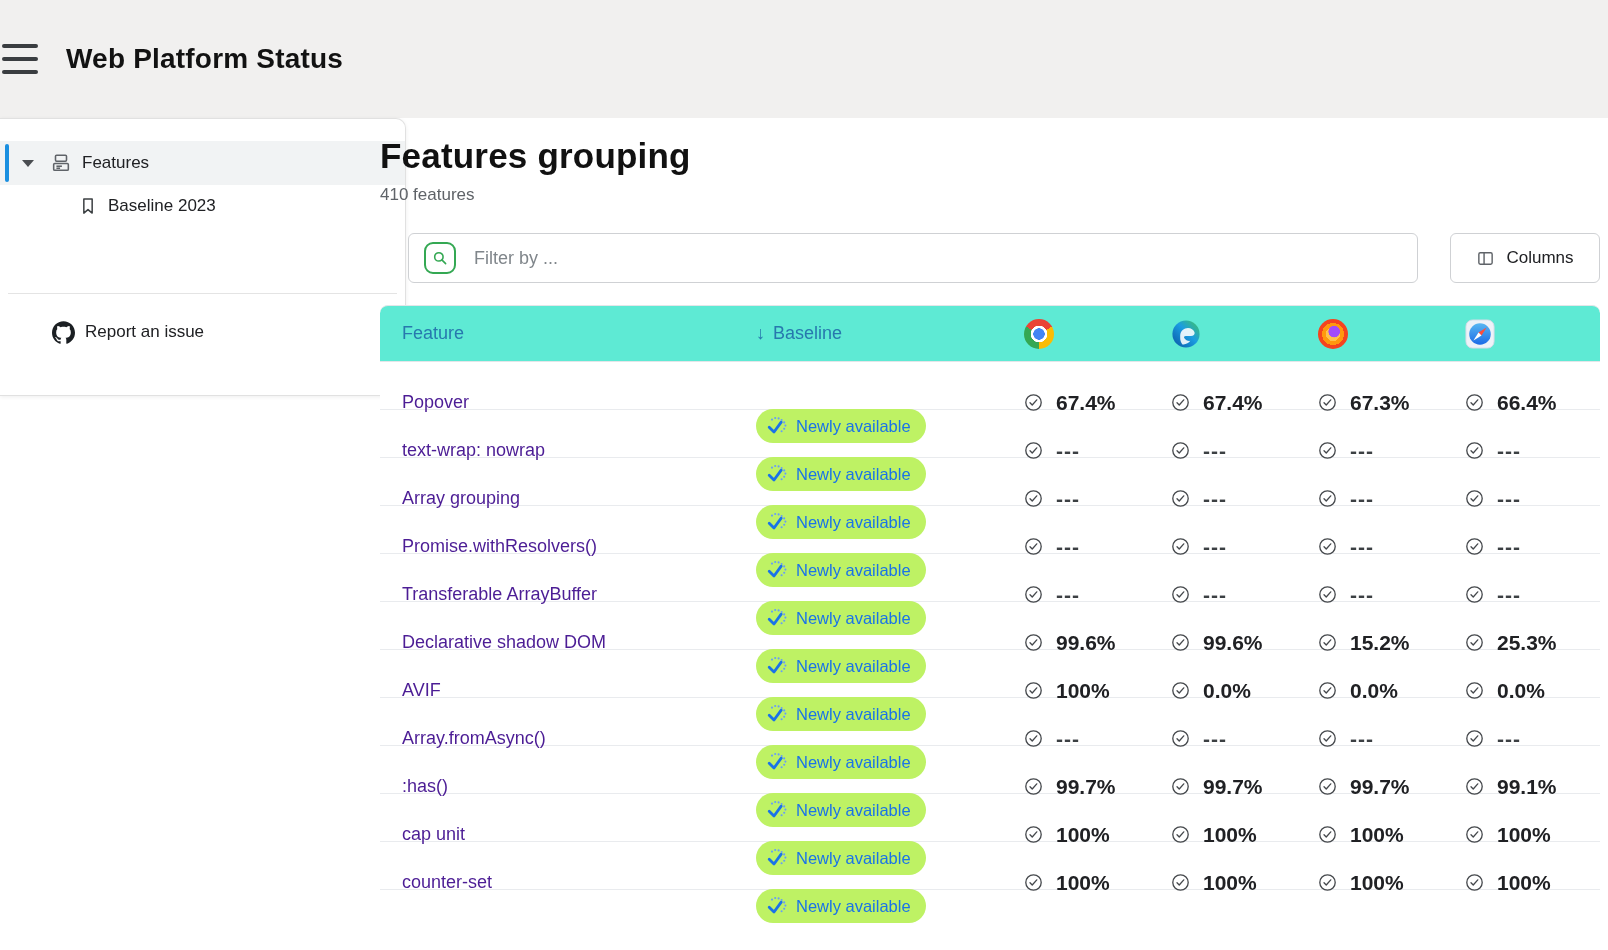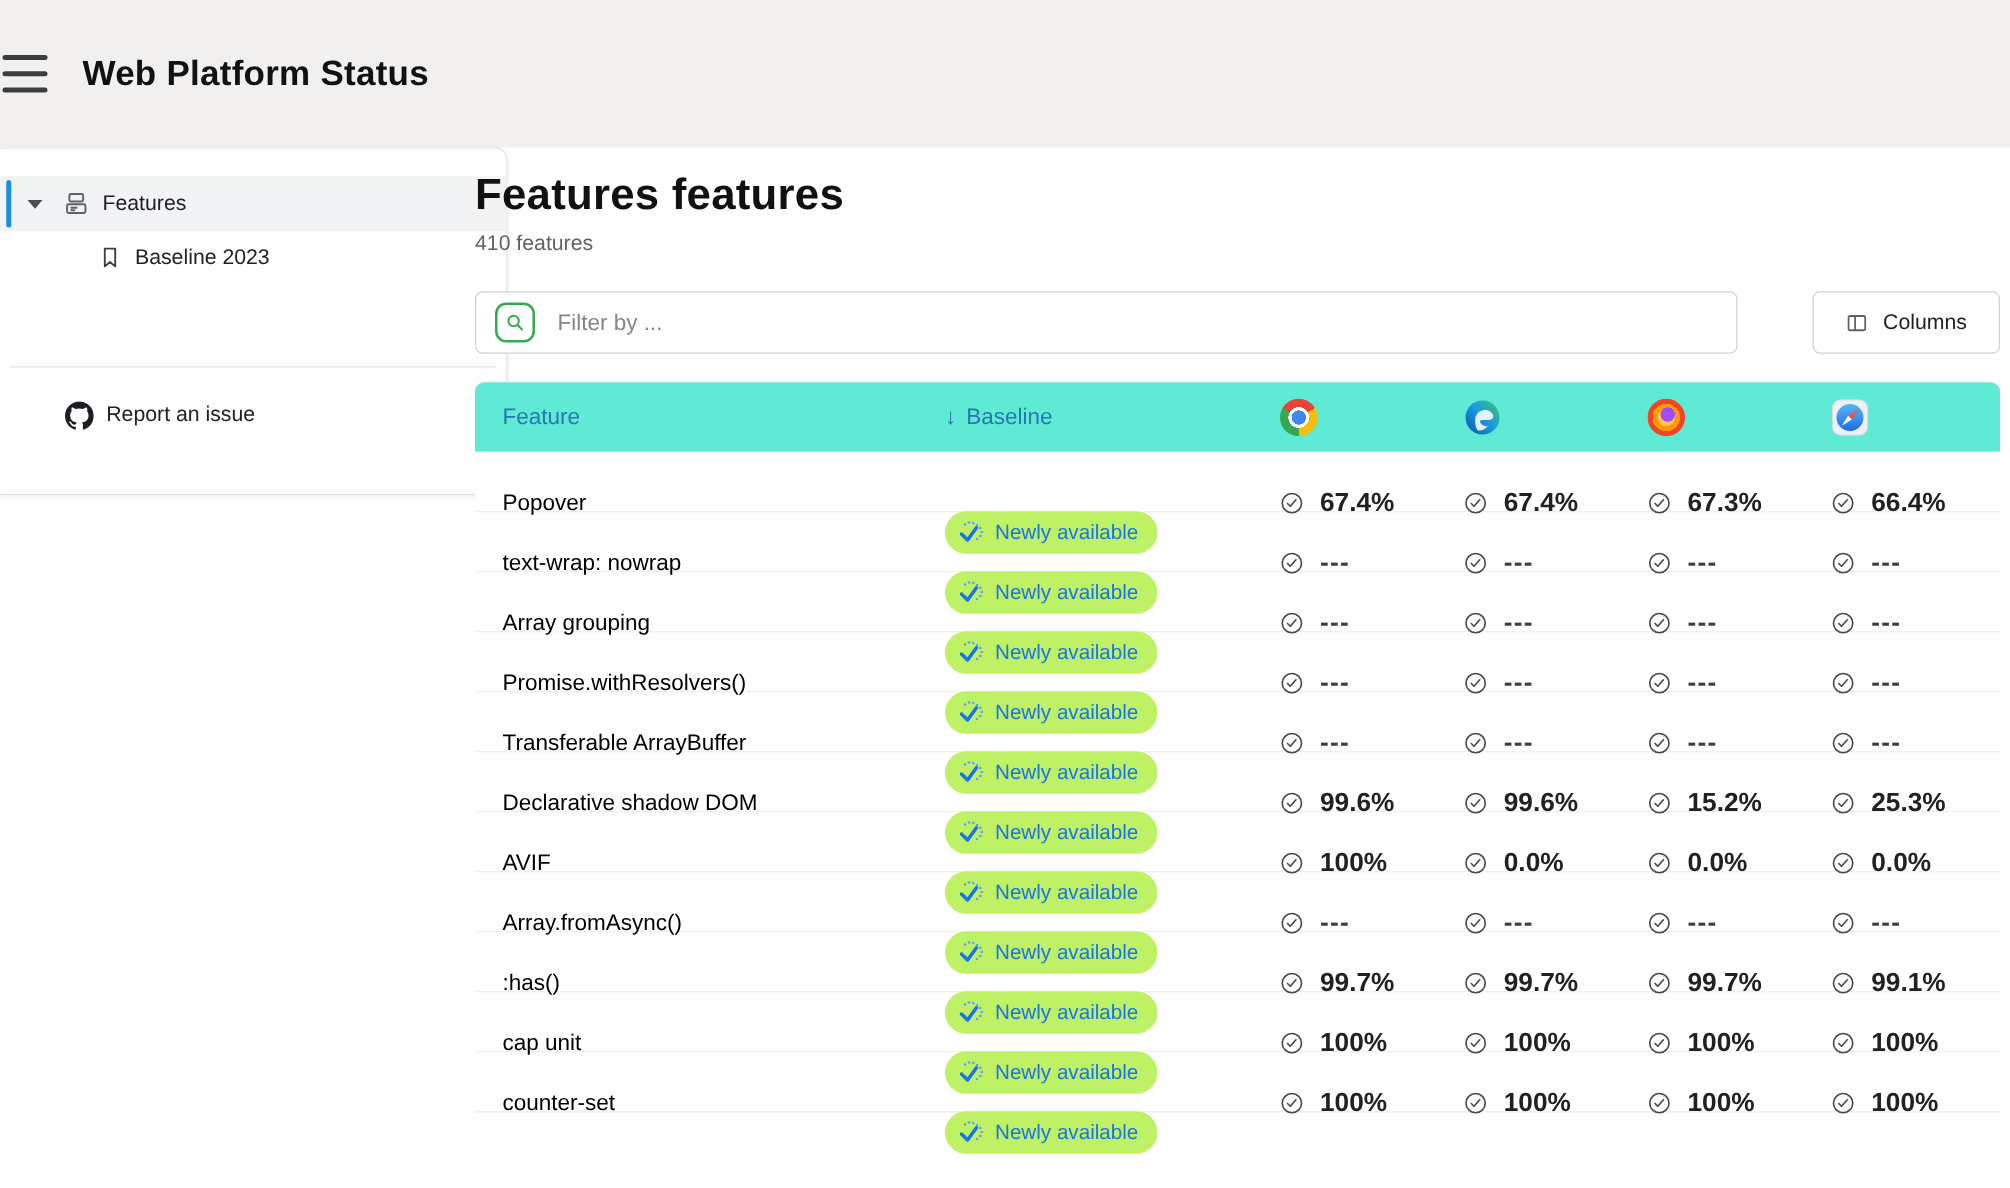--- a/index.html
+++ b/index.html
@@ -38,21 +38,21 @@
   .nav-item.report .nav-icon { margin-left:0; }
 
   
   .main { position:absolute; top:118px; left:380px; width:1220px; }
   .page-title { font-size:35px; font-weight:800; color:#111; margin-top:18px; letter-spacing:.2px; }
   .subtitle { font-size:17px; color:#5f6368; margin-top:9px; }
 
   .toolbar { display:flex; margin-top:28px; align-items:center; }
   .filter-box {
     width:1010px; height:50px; border:1px solid #cfd1d4; border-radius:6px;
-    background:#fff; display:flex; align-items:center;
+    background:#fff; display:flex; align-items:center;margin-left:28px;
   }
   .search-chip {
     width:32px; height:32px; margin-left:15px; border:2px solid #34a853; border-radius:9px;
     display:flex; align-items:center; justify-content:center; flex:0 0 auto;
   }
   .filter-input { border:none; outline:none; flex:1; height:100%; font-size:18px; color:#202124; padding-left:18px; background:transparent; font-family:inherit; }
   .filter-input::placeholder { color:#80868b; }
   .columns-btn {
     margin-left:auto; width:150px; height:50px; border:1px solid #cfd1d4; border-radius:6px;
     background:#fff; display:flex; align-items:center; justify-content:center; gap:11px;
@@ -73,21 +73,21 @@
   }
   .th { font-size:18px; color:#2778ae; }
   .th.feature { padding-left:22px; }
   .th.baseline { display:flex; align-items:center; gap:8px; }
   .sort-arrow { font-size:18px; color:#2778ae; }
   .th.browser { padding-left:12px; }
   .browser-badge { width:30px; height:30px; display:block; }
 
   .tr { height:48px; border-bottom:1px solid #e9ebee; background:#fff; }
   .td.feature { padding-left:22px; }
-  .feature-link { font-size:18px; color:#000000; text-decoration:none; cursor:pointer; }
+  .feature-link { font-size:18px; color:#4c1d95; text-decoration:none; cursor:pointer; }
   .badge {
     display:inline-flex; align-items:center; gap:8px;
     background:#bef264; border-radius:999px; height:34px; padding:0 15px 0 10px; cursor:default;margin-top:47px;
   }
   .badge-label { font-size:16.5px; color:#1a73e8; font-weight:500; white-space:nowrap; }
   .td.val { display:flex; align-items:center; gap:13px; padding-left:12px; }
   .pct { font-size:21px; font-weight:600; color:#202124; white-space:nowrap; }
   .pct.dash { color:#3c4043; letter-spacing:1px; }
 
   .chrome-icon {
@@ -139,21 +139,21 @@
 
   <div class="nav-item report">
     <svg class="nav-icon" width="23" height="23" viewBox="0 0 24 24">
       <path fill="#1b1f23" d="M12 .297c-6.63 0-12 5.373-12 12 0 5.303 3.438 9.8 8.205 11.385.6.113.82-.258.82-.577 0-.285-.01-1.04-.015-2.04-3.338.724-4.042-1.61-4.042-1.61C4.422 18.07 3.633 17.7 3.633 17.7c-1.087-.744.084-.729.084-.729 1.205.084 1.838 1.236 1.838 1.236 1.07 1.835 2.809 1.305 3.495.998.108-.776.417-1.305.76-1.605-2.665-.3-5.466-1.332-5.466-5.93 0-1.31.465-2.38 1.235-3.22-.135-.303-.54-1.523.105-3.176 0 0 1.005-.322 3.3 1.23.96-.267 1.98-.399 3-.405 1.02.006 2.04.138 3 .405 2.28-1.552 3.285-1.23 3.285-1.23.645 1.653.24 2.873.12 3.176.765.84 1.23 1.91 1.23 3.22 0 4.61-2.805 5.625-5.475 5.92.42.36.81 1.096.81 2.22 0 1.606-.015 2.896-.015 3.286 0 .315.21.69.825.57C20.565 22.092 24 17.592 24 12.297c0-6.627-5.373-12-12-12"></path>
     </svg>
     <span class="nav-label">Report an issue</span>
   </div>
 </aside>
 
 <main class="main">
-  <h2 class="page-title">Features features</h2>
+  <h2 class="page-title">Features grouping</h2>
   <div class="subtitle">410 features</div>
 
   <div class="toolbar">
     <div class="filter-box">
       <span class="search-chip">
         <svg width="18" height="18" viewBox="0 0 24 24" fill="none" stroke="#34a853" stroke-width="2.1" stroke-linecap="round">
           <circle cx="10.5" cy="10.5" r="5.6"></circle>
           <line x1="14.8" y1="14.8" x2="19.5" y2="19.5"></line>
         </svg>
       </span>

